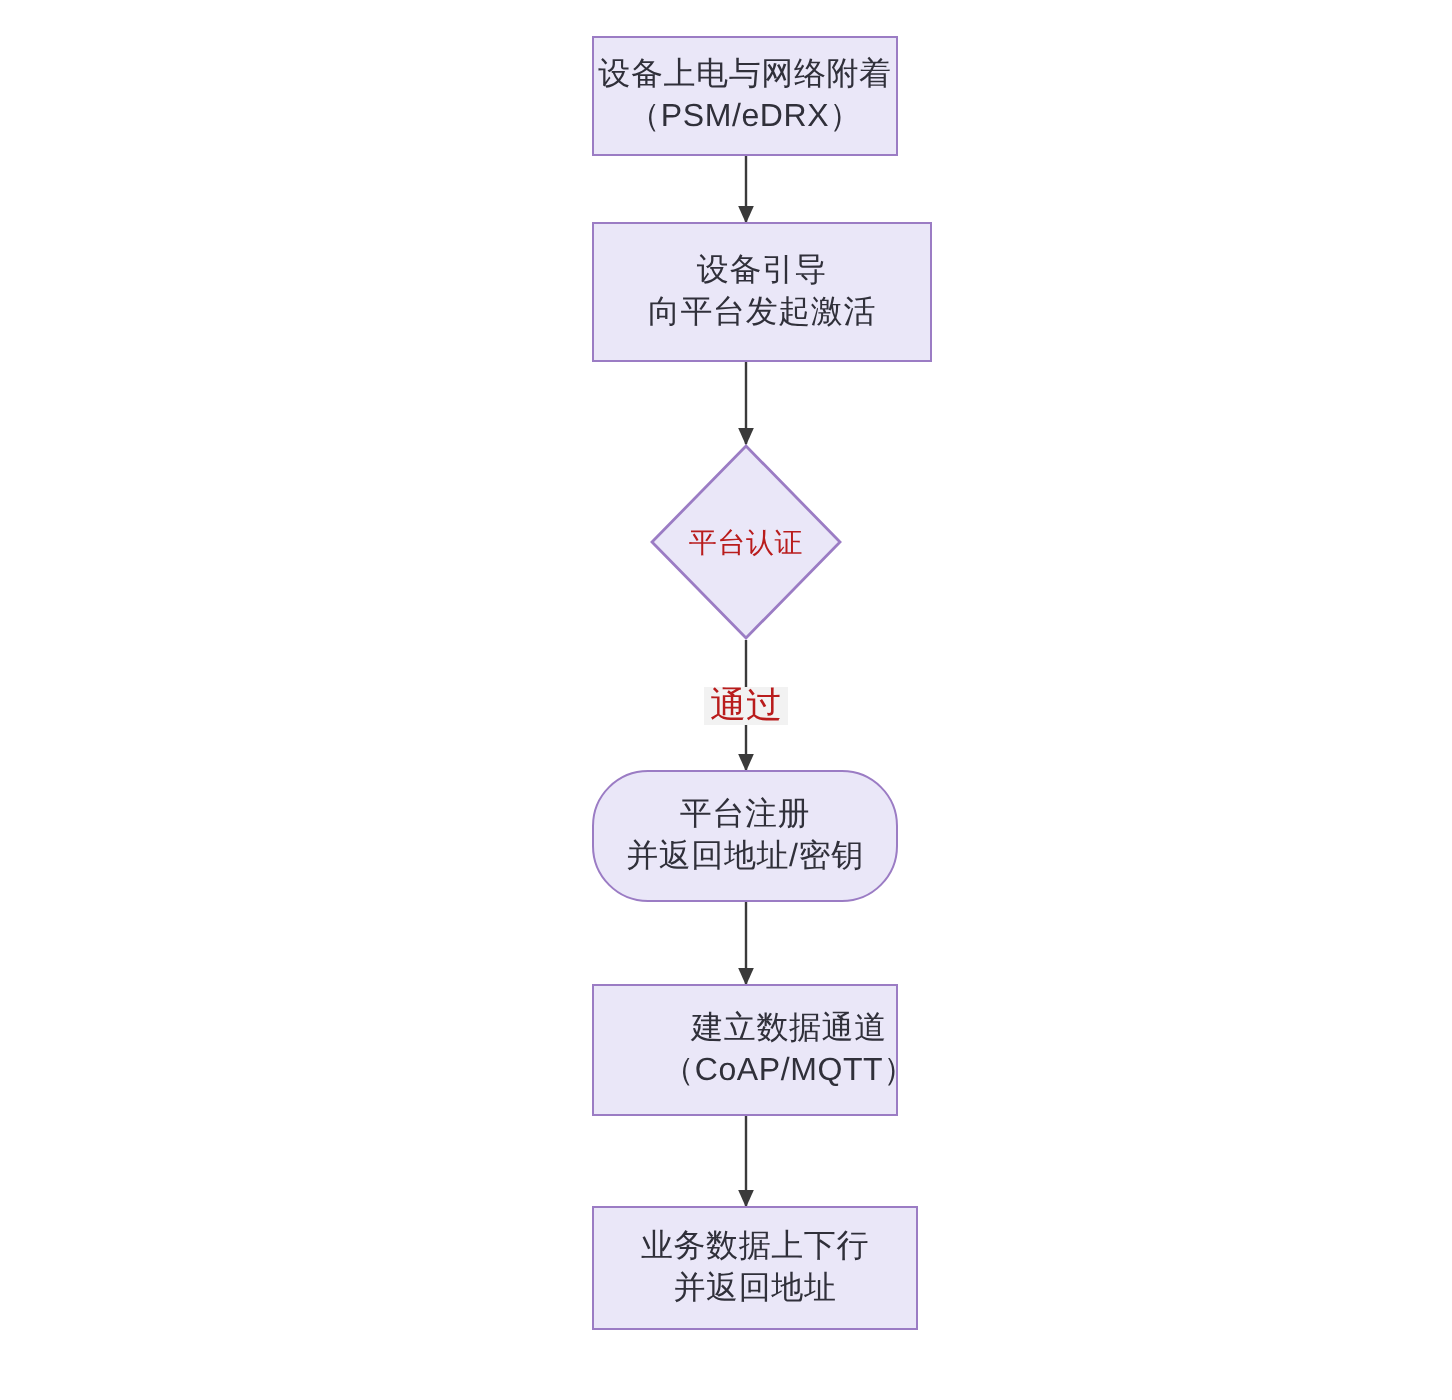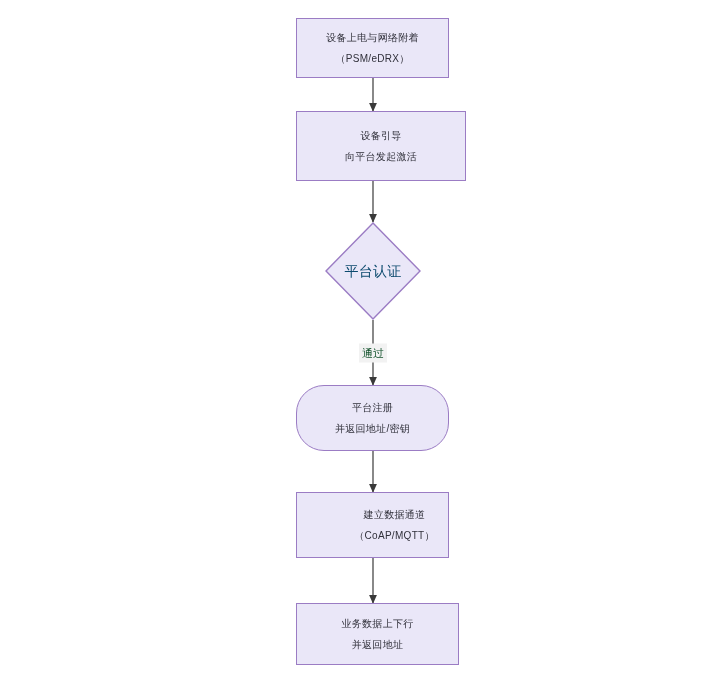--- a/index.html
+++ b/index.html
@@ -28,21 +28,21 @@
     pointer-events: none;
   }
   .node {
     position: absolute;
     box-sizing: border-box;
     display: flex;
     flex-direction: column;
     align-items: center;
     justify-content: center;
     color: #30303a;
-    font-size: 10px;
+    font-size: 16px;
     line-height: 21px;
     text-align: center;
     letter-spacing: 0.3px;
   }
   .node.process {
     background: #eae7f8;
     border: 1.6px solid #9b7cc4;
   }
   .node .line {
     display: block;
@@ -57,32 +57,32 @@
   .decision-shape {
     position: absolute;
     left: 0;
     top: 0;
     width: 100%;
     height: 100%;
   }
   .decision-label {
     position: relative;
     z-index: 2;
-    color: #0c4a6e;
+    color: #b91c1c;
     font-size: 14px;
     line-height: 21px;
     text-align: center;
     letter-spacing: 0.3px;
     white-space: nowrap;
   }
   .edge-label {
     position: absolute;
     background: #f2f2f2;
-    color: #14532d;
-    font-size: 11px;
+    color: #b91c1c;
+    font-size: 18px;
     line-height: 17px;
     padding: 1px 3px;
     white-space: nowrap;
     transform: translate(-50%, -50%);
   }
 </style>
 </head>
 <body>
 
 <div id="canvas">

